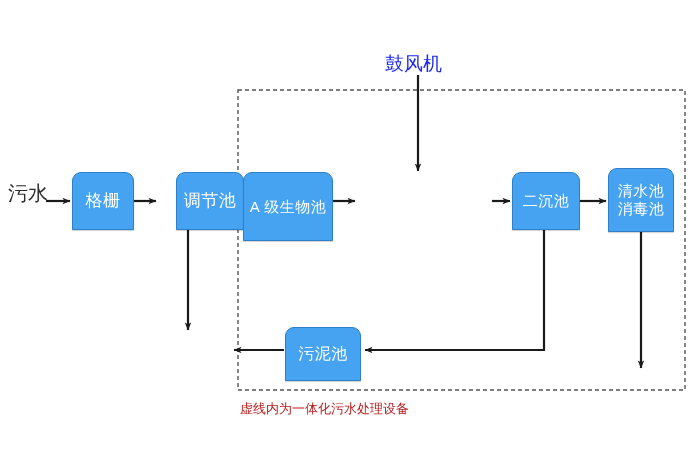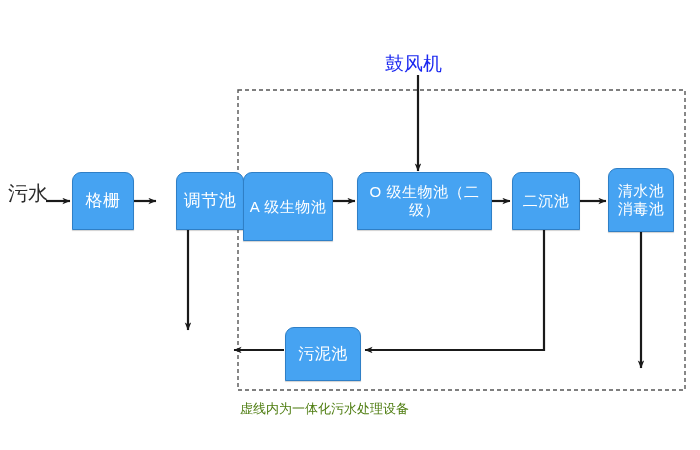--- a/index.html
+++ b/index.html
@@ -42,21 +42,21 @@
     z-index: 3;
   }
   .node span { display: block; white-space: pre-line; }
   .label {
     position: absolute;
     white-space: nowrap;
     z-index: 4;
   }
   .label-dark { color: #2b2b2b; }
   .label-blue { color: #1a27f0; font-family: Liberation Serif, serif; }
-  .caption { color: #4d7c0f; }
+  .caption { color: #b91c1c; }
 </style>
 </head>
 <body>
 
 <div id="canvas">
 
   <svg class="layer" viewBox="0 0 700 450">
     <defs>
       <marker id="arrow" markerWidth="9" markerHeight="9" refX="7.6" refY="3.2" orient="auto" markerUnits="userSpaceOnUse">
         <path d="M0,0 L8,3.2 L0,6.4 L2.1,3.2 z" fill="#1a1a1a"></path>
@@ -88,23 +88,20 @@
   </div>
 
   <div class="node" style="left:158px; top:172px; width:68px; height:58px; font-size:17px;margin-left:18px;">
     <span>调节池</span>
   </div>
 
   <div class="node" style="left:243px; top:172px; width:90px; height:69px; font-size:15px;">
     <span>A 级生物池</span>
   </div>
 
-  <div class="node" style="left:357px; top:172px; width:135px; height:58px; font-size:15px;">
-    <span>O 级生物池（二级）</span>
-  </div>
 
   <div class="node" style="left:512px; top:172px; width:68px; height:58px; font-size:15px;">
     <span>二沉池</span>
   </div>
 
   <div class="node" style="left:608px; top:168px; width:66px; height:64px; font-size:15px;">
     <span>清水池
 消毒池</span>
   </div>
 

